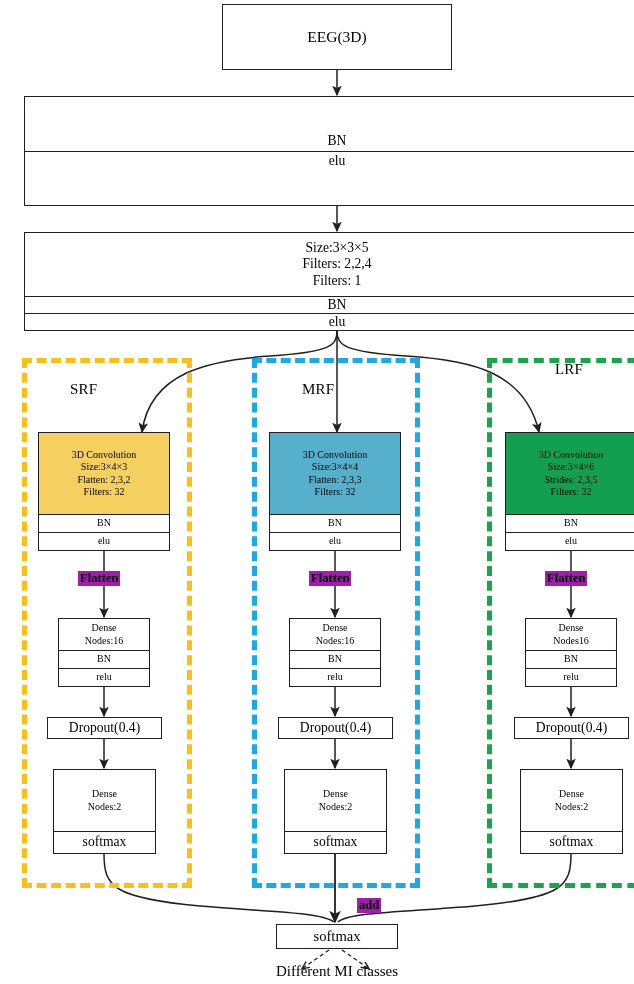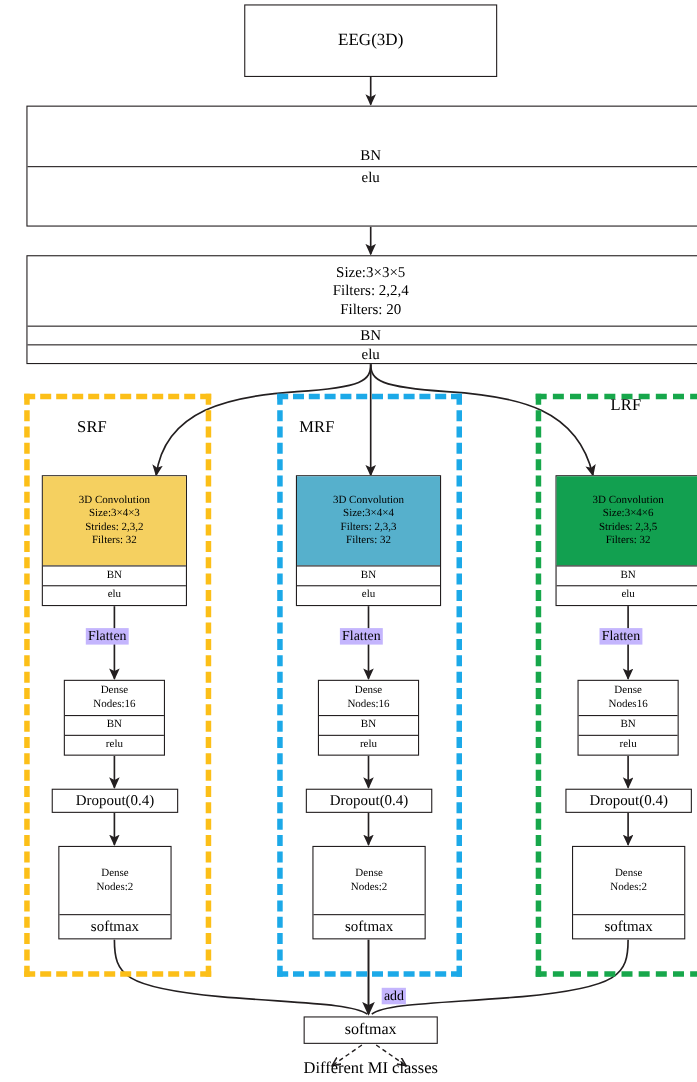--- a/index.html
+++ b/index.html
@@ -80,23 +80,24 @@
   .branch-label {
     position: absolute;
     font-size: 15px;
     letter-spacing: .2px;
     white-space: nowrap;
   }
 
   .edge-label {
     position: absolute;
     font-size: 12.6px;
-    background: #c4b5fd;
+    background: #a21caf;
     padding: 0 2px;
     white-space: nowrap;
+    font-weight: bold;
   }
 
   .caption {
     position: absolute;
     font-size: 15px;
     white-space: nowrap;
     text-align: center;
   }
 </style>
 </head>
@@ -150,39 +151,39 @@
 
   <div class="box" style="left:4px; top:96px; width:626px; height:110px;">
     <div class="cell t14" style="height:19px;">BN</div>
     <div class="cell t14" style="height:19px;">elu</div>
   </div>
 
   <div class="box" style="left:4px; top:232px; width:626px; height:99px;">
     <div class="cell hdr-main" style="flex:1 1 auto;">
       <div class="t14">Size:3×3×5</div>
       <div class="t14">Filters: 2,2,4</div>
-      <div class="t14">Filters: 20</div>
+      <div class="t14">Filters: 1</div>
     </div>
     <div class="cell t14" style="height:17px;">BN</div>
     <div class="cell t14" style="height:17px;">elu</div>
   </div>
 
   <div class="dashgroup d-srf" style="left:2px; top:358px; width:170px; height:530px;"></div>
   <div class="dashgroup d-mrf" style="left:232px; top:358px; width:168px; height:530px;"></div>
   <div class="dashgroup d-lrf" style="left:467px; top:358px; width:166px; height:530px;"></div>
 
   <div class="branch-label" style="left:50px; top:381px;">SRF</div>
-  <div class="branch-label" style="left:252px; top:381px;">MRF</div>
+  <div class="branch-label" style="left:282px; top:381px;">MRF</div>
   <div class="branch-label" style="left:535px; top:361px;">LRF</div>
 
   <div class="box" style="left:18px; top:432px; width:132px; height:119px;">
     <div class="cell fill-yellow" style="flex:1 1 auto; padding:3px 2px;">
       <div class="t13">3D Convolution</div>
       <div class="t13">Size:3×4×3</div>
-      <div class="t13">Strides: 2,3,2</div>
+      <div class="t13">Flatten: 2,3,2</div>
       <div class="t13">Filters: 32</div>
     </div>
     <div class="cell t13" style="height:18px;">BN</div>
     <div class="cell t13" style="height:18px;">elu</div>
   </div>
 
   <div class="edge-label" style="left:58px; top:571px;">Flatten</div>
 
   <div class="box" style="left:38px; top:618px; width:92px; height:69px;">
     <div class="cell" style="flex:1 1 auto; padding:2px;">
@@ -202,21 +203,21 @@
       <div class="t13">Dense</div>
       <div class="t13">Nodes:2</div>
     </div>
     <div class="cell t14" style="height:22px;">softmax</div>
   </div>
 
   <div class="box" style="left:249px; top:432px; width:132px; height:119px;">
     <div class="cell fill-blue" style="flex:1 1 auto; padding:3px 2px;">
       <div class="t13">3D Convolution</div>
       <div class="t13">Size:3×4×4</div>
-      <div class="t13">Filters: 2,3,3</div>
+      <div class="t13">Flatten: 2,3,3</div>
       <div class="t13">Filters: 32</div>
     </div>
     <div class="cell t13" style="height:18px;">BN</div>
     <div class="cell t13" style="height:18px;">elu</div>
   </div>
 
   <div class="edge-label" style="left:289px; top:571px;">Flatten</div>
 
   <div class="box" style="left:269px; top:618px; width:92px; height:69px;">
     <div class="cell" style="flex:1 1 auto; padding:2px;">
@@ -266,21 +267,21 @@
   </div>
 
   <div class="box" style="left:500px; top:769px; width:103px; height:85px;">
     <div class="cell" style="flex:1 1 auto; padding:2px;">
       <div class="t13">Dense</div>
       <div class="t13">Nodes:2</div>
     </div>
     <div class="cell t14" style="height:22px;">softmax</div>
   </div>
 
-  <div class="edge-label" style="left:327px; top:898px;">add</div>
+  <div class="edge-label" style="left:337px; top:898px;">add</div>
 
   <div class="box" style="left:256px; top:924px; width:122px; height:25px;">
     <div class="cell t15" style="height:100%;">softmax</div>
   </div>
 
   <div class="caption" style="left:0; top:963px; width:634px;">Different MI classes</div>
 
 </div>
 
 </body></html>

